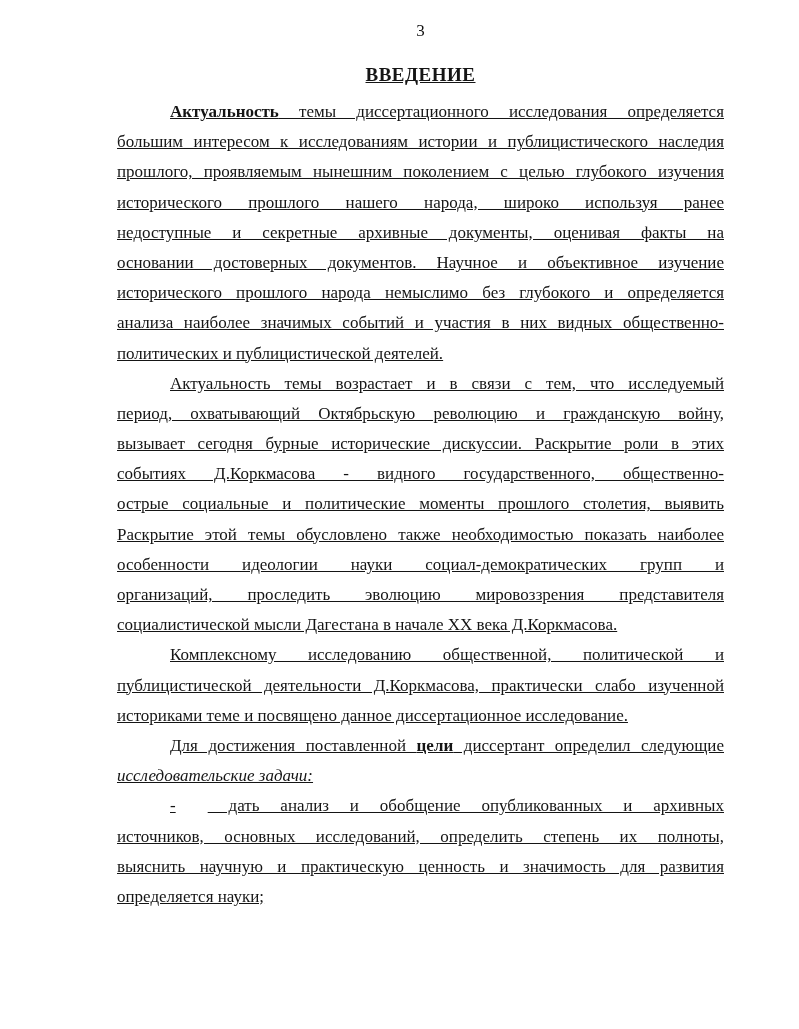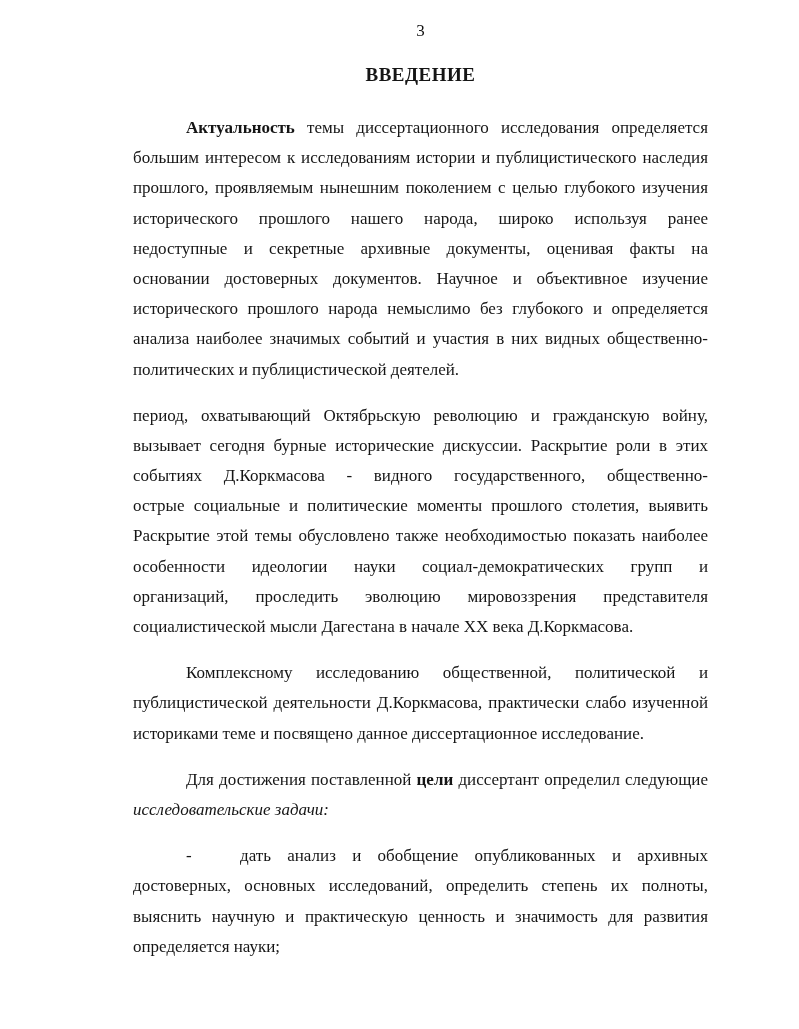--- a/index.html
+++ b/index.html
@@ -22,27 +22,28 @@
     font-size: 17px;
   }
   .heading {
     position: absolute;
     top: 64px; left: 117px; width: 607px;
     margin: 0;
     text-align: center;
     font-size: 19px;
     font-weight: bold;
     letter-spacing: 0.5px;
+    text-decoration: underline;
   }
   .body-text {
     position: absolute;
     top: 97px; left: 117px; width: 607px;
     font-size: 17px;
   }
-  .paragraph { margin: 16px; }
+  .paragraph { margin: 0; text-decoration: underline; }
   .line {
     height: 30.2px;
     line-height: 30.2px;
     text-align: justify;
     text-align-last: justify;
     overflow: hidden;
   }
   .line.indent { text-indent: 53px; }
   .line.last { text-align-last: left; }
   .seg.bold { font-weight: bold; }
@@ -61,38 +62,39 @@
         <div class="line"><span class="seg normal">большим интересом к исследованиям истории и публицистического наследия</span></div>
         <div class="line"><span class="seg normal">прошлого, проявляемым нынешним поколением с целью глубокого изучения</span></div>
         <div class="line"><span class="seg normal">исторического прошлого нашего народа, широко используя ранее</span></div>
         <div class="line"><span class="seg normal">недоступные и секретные архивные документы, оценивая факты на</span></div>
         <div class="line"><span class="seg normal">основании достоверных документов. Научное и объективное изучение</span></div>
         <div class="line"><span class="seg normal">исторического прошлого народа немыслимо без глубокого и определяется</span></div>
         <div class="line"><span class="seg normal">анализа наиболее значимых событий и участия в них видных общественно-</span></div>
         <div class="line last"><span class="seg normal">политических и публицистической деятелей.</span></div>
       </div>
       <div class="paragraph">
+        <div class="line indent"><span class="seg normal">Актуальность темы возрастает и в связи с тем, что исследуемый</span></div>
         <div class="line"><span class="seg normal">период, охватывающий Октябрьскую революцию и гражданскую войну,</span></div>
         <div class="line"><span class="seg normal">вызывает сегодня бурные исторические дискуссии. Раскрытие роли в этих</span></div>
         <div class="line"><span class="seg normal">событиях Д.Коркмасова - видного государственного, общественно-</span></div>
         <div class="line"><span class="seg normal">острые социальные и политические моменты прошлого столетия, выявить</span></div>
         <div class="line"><span class="seg normal">Раскрытие этой темы обусловлено также необходимостью показать наиболее</span></div>
         <div class="line"><span class="seg normal">особенности идеологии науки социал-демократических групп и</span></div>
         <div class="line"><span class="seg normal">организаций, проследить эволюцию мировоззрения представителя</span></div>
         <div class="line last"><span class="seg normal">социалистической мысли Дагестана в начале XX века Д.Коркмасова.</span></div>
       </div>
       <div class="paragraph">
         <div class="line indent"><span class="seg normal">Комплексному исследованию общественной, политической и</span></div>
         <div class="line"><span class="seg normal">публицистической деятельности Д.Коркмасова, практически слабо изученной</span></div>
         <div class="line last"><span class="seg normal">историками теме и посвящено данное диссертационное исследование.</span></div>
       </div>
       <div class="paragraph">
         <div class="line indent"><span class="seg normal">Для достижения поставленной </span><span class="seg bold">цели</span><span class="seg normal"> диссертант определил следующие</span></div>
         <div class="line last"><span class="seg italic">исследовательские задачи:</span></div>
       </div>
       <div class="paragraph">
         <div class="line indent"><span class="seg dash">-</span><span class="seg normal"> дать анализ и обобщение опубликованных и архивных</span></div>
-        <div class="line"><span class="seg normal">достоверных, основных исследований, определить степень их полноты,</span></div>
+        <div class="line"><span class="seg normal">источников, основных исследований, определить степень их полноты,</span></div>
         <div class="line"><span class="seg normal">выяснить научную и практическую ценность и значимость для развития</span></div>
         <div class="line last"><span class="seg normal">определяется науки;</span></div>
       </div>
     </div>
 </div>
 
 </body></html>

